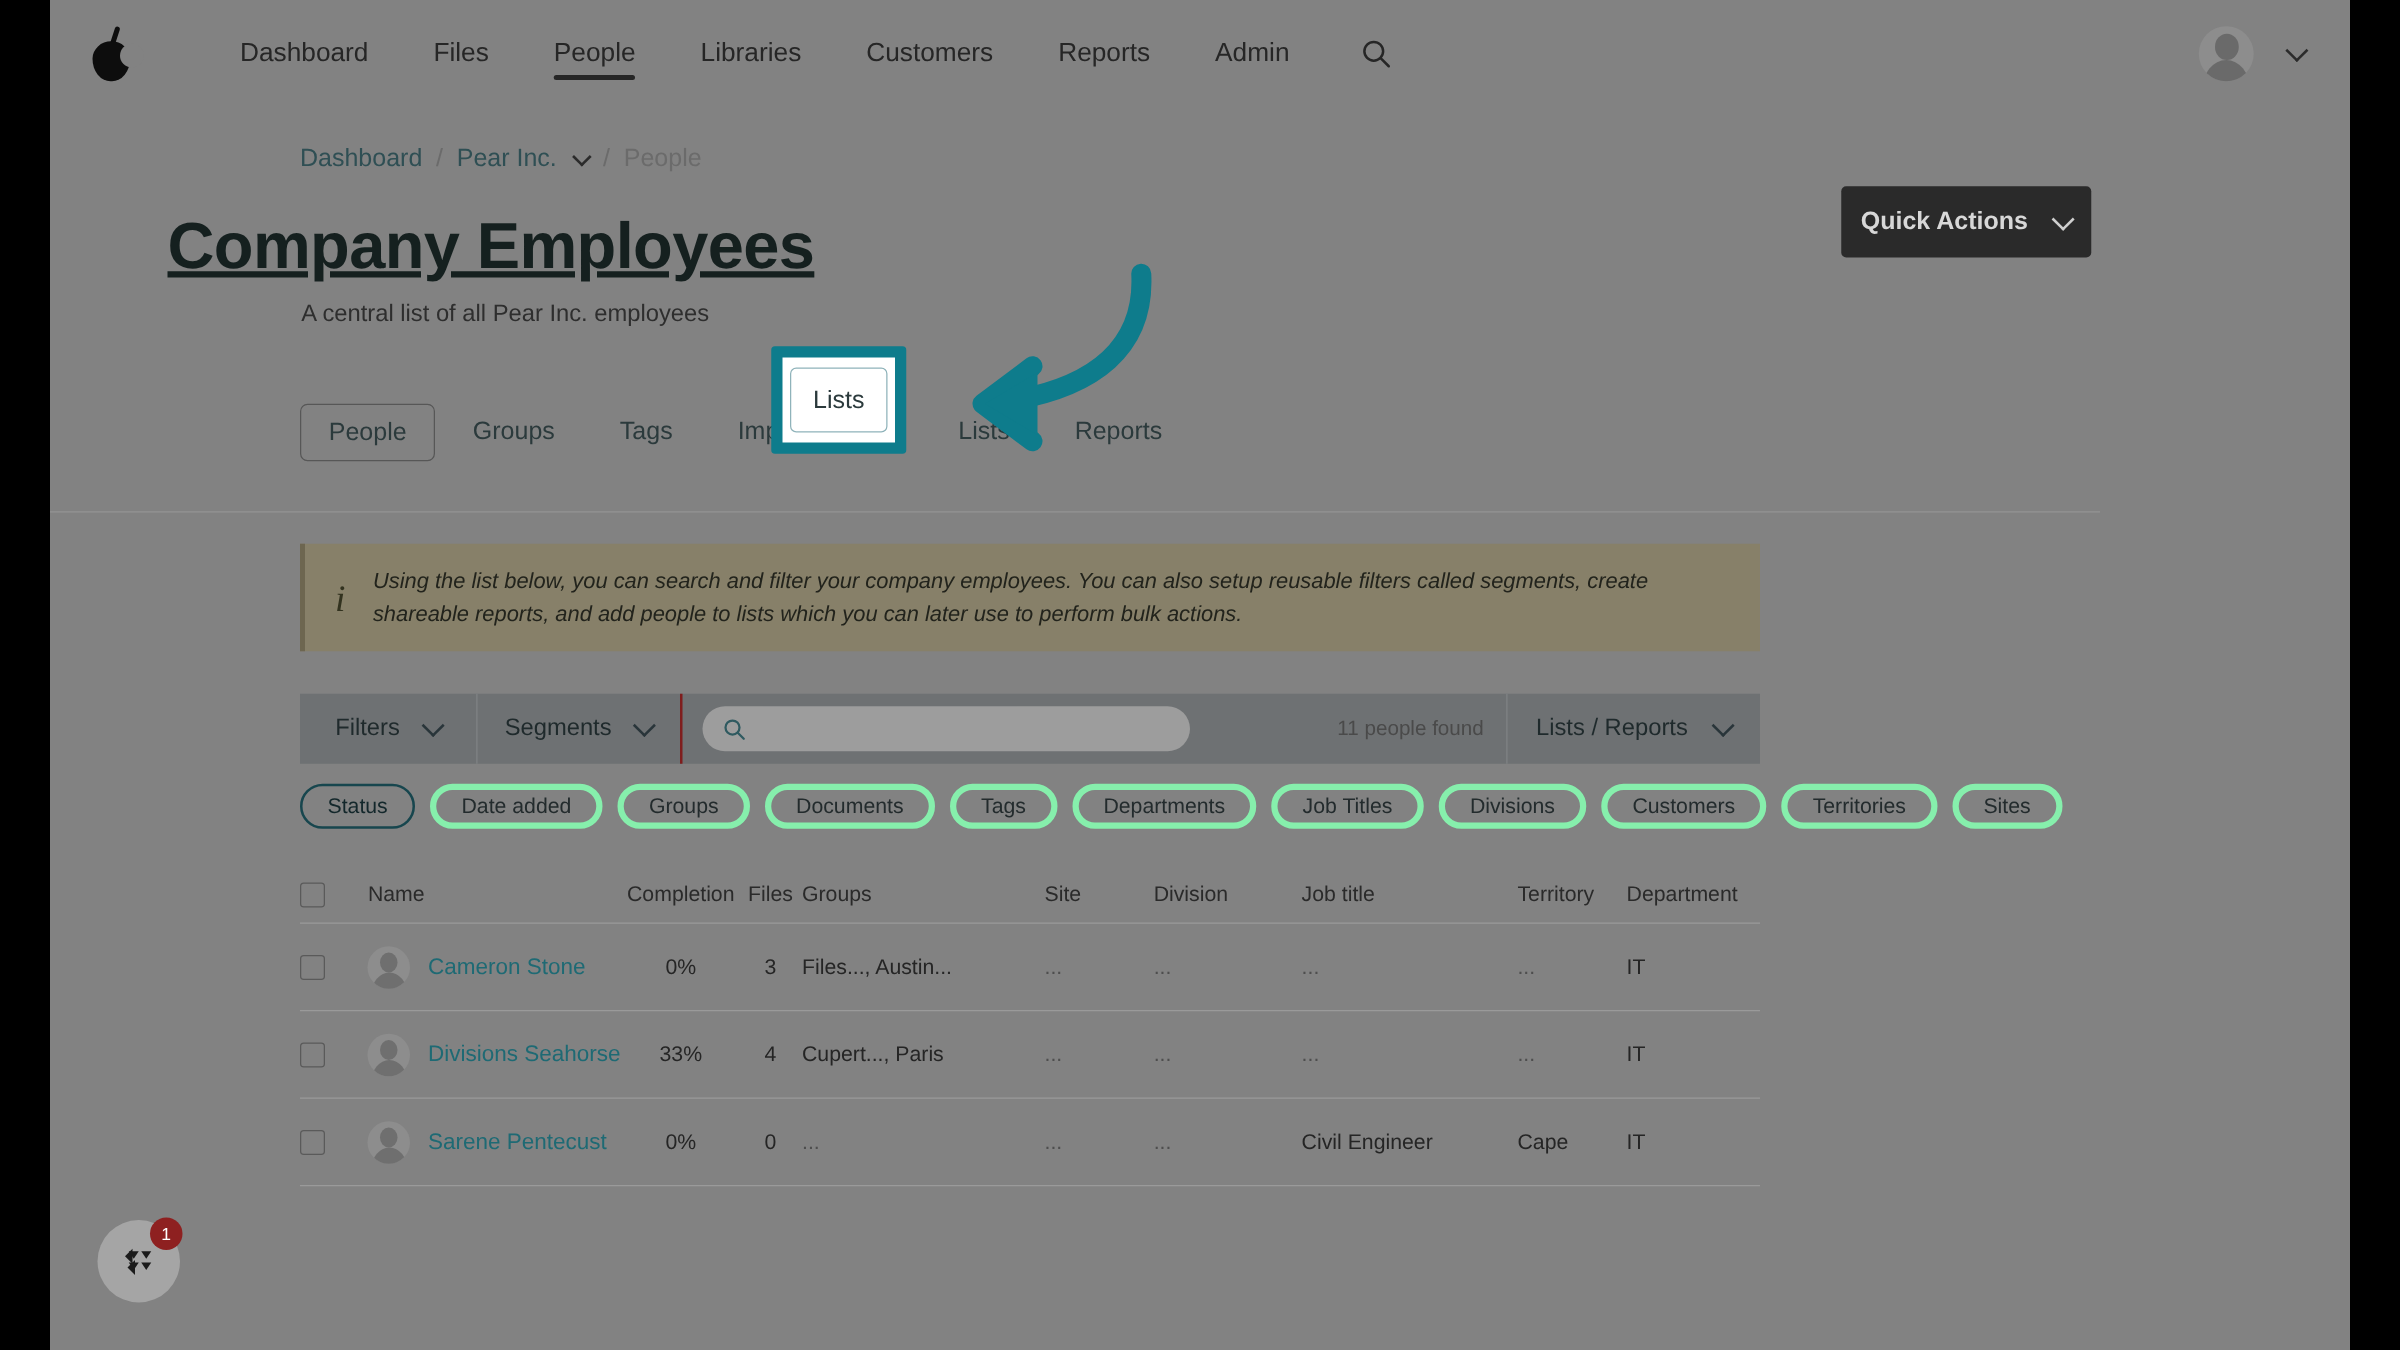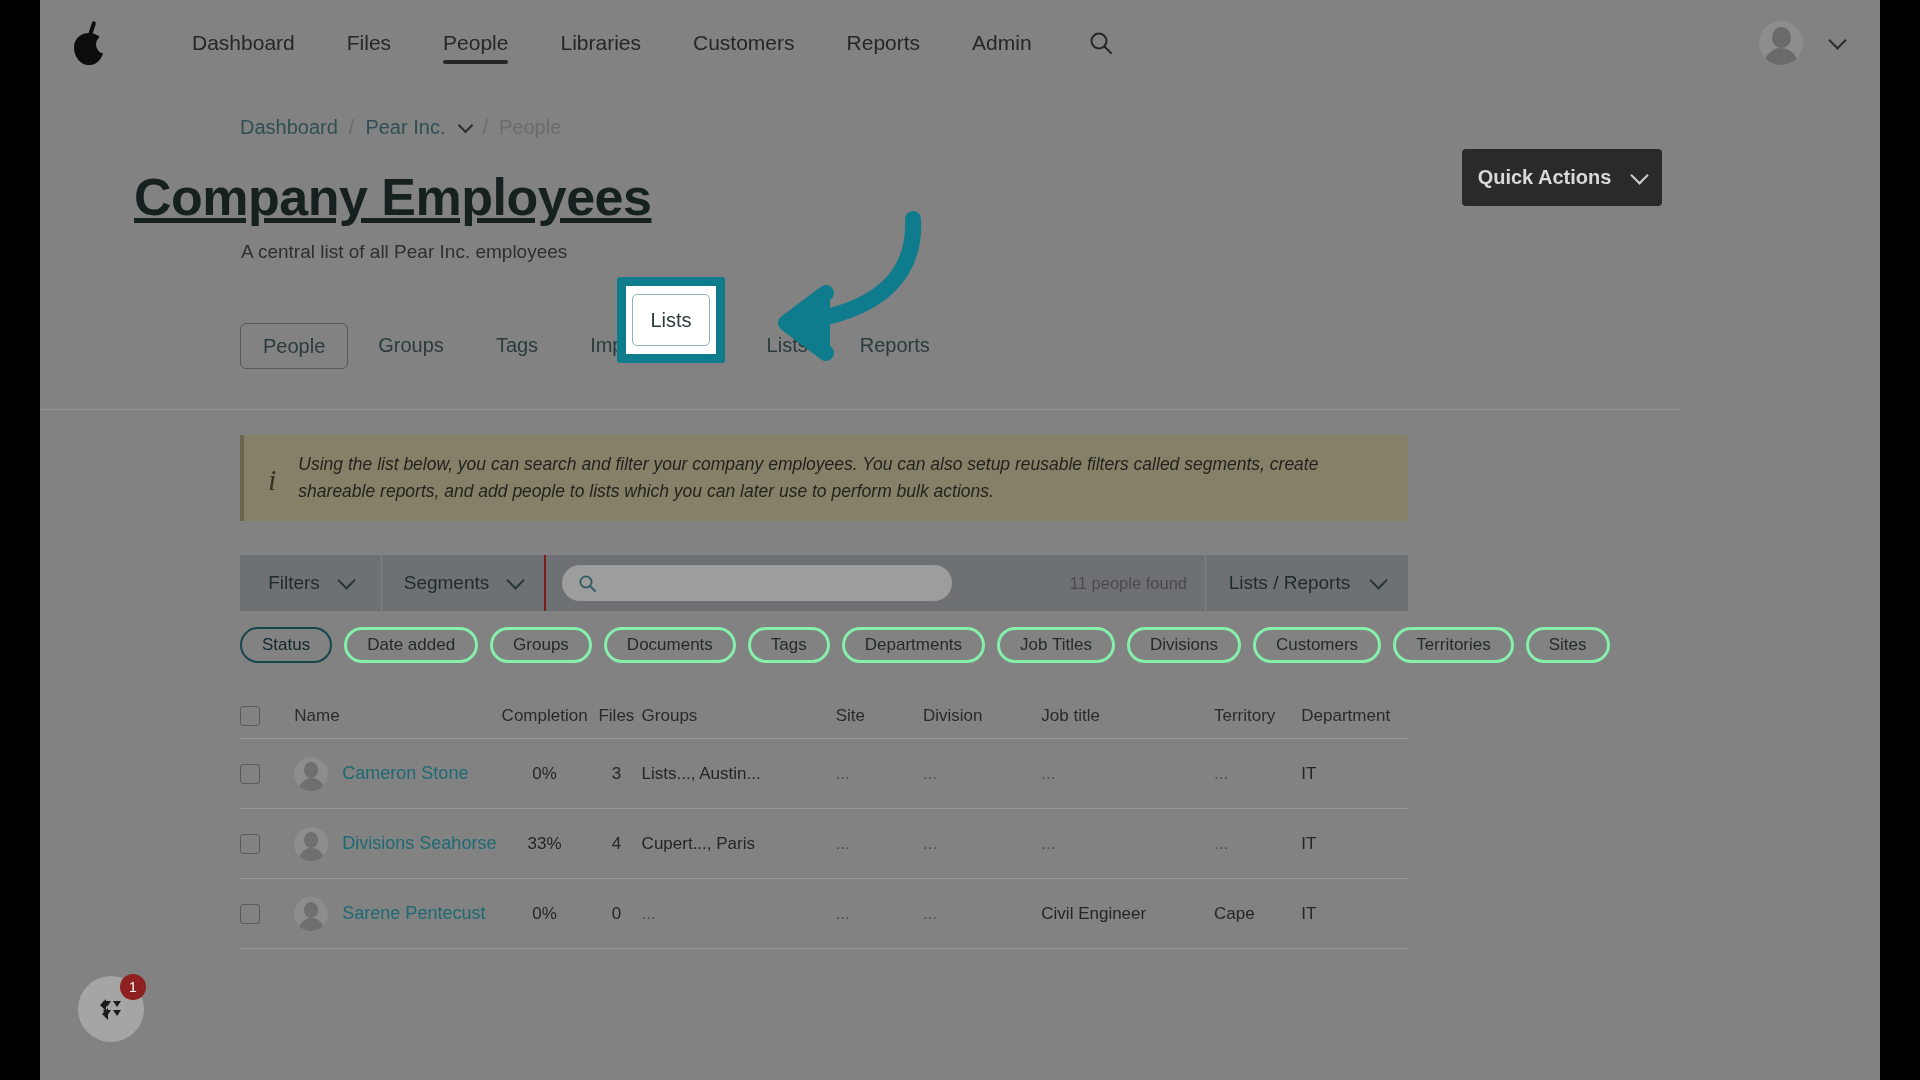--- a/index.html
+++ b/index.html
@@ -103,21 +103,21 @@
     margin-bottom: 5px; margin-left: 4px; cursor: pointer;
   }
 
   .page-title {
     margin: 28px 0 0 94px; font-size: 52px; font-weight: bold;
     color: #15201f; letter-spacing: -0.5px; text-decoration: underline;
   }
   .page-sub { margin: 14px 0 0 201px; font-size: 19px; color: #2e2e2e; }
 
   .quick-actions {
-    position: absolute; right: 218px; top: 63px;
+    position: absolute; right: 207px; top: 63px;
     width: 200px; height: 57px; background: #2a2a2a; border-radius: 4px;
     display: flex; align-items: center; justify-content: center; gap: 22px;
     cursor: pointer;
     margin-left: 35px;
   }
   .quick-actions span { color: #d8d8d8; font-size: 20px; font-weight: bold; }
 
   
   .tabs {
     margin: 60px 0 0 200px; display: flex; align-items: center;
@@ -194,21 +194,21 @@
     color: #1f2a2c; font-size: 19px;
   }
 
   
   .chips {
     margin: 16px 0 0 200px; width: 1168px;
     display: flex; align-items: center; gap: 12px; flex-wrap: nowrap;
   }
   .chip {
     height: 36px; padding: 0 20px; border-radius: 18px;
-    border: 3px solid #86efac; color: #232b2d; font-size: 17px;
+    border: 5px solid #86efac; color: #232b2d; font-size: 17px;
     display: flex; align-items: center; cursor: pointer; white-space: nowrap;
   }
   .chip.active { border: 2px solid #17464e; color: #13272b; }
 
   
   .table { margin: 30px 0 0 200px; width: 1168px; }
   .trow {
     display: flex; align-items: center;
     border-bottom: 1px solid #9a9a9a;
   }
@@ -393,21 +393,21 @@
         </div>
         <div class="c c-name">
           <div class="row-avatar">
               <div class="head"></div>
               <div class="shoulders"></div>
             </div>
           <span class="name-link">Cameron Stone</span>
         </div>
         <div class="c c-comp cellval">0%</div>
         <div class="c c-files cellval">3</div>
-        <div class="c c-groups cellval">Lists..., Austin...</div>
+        <div class="c c-groups cellval">Files..., Austin...</div>
         <div class="c c-site cellval muted">...</div>
         <div class="c c-div cellval muted">...</div>
         <div class="c c-job cellval muted">...</div>
         <div class="c c-terr cellval muted">...</div>
         <div class="c c-dept cellval">IT</div>
       </div>
 
       <div class="trow tbody-row">
         <div class="c c-check">
           <div class="checkbox"></div>

